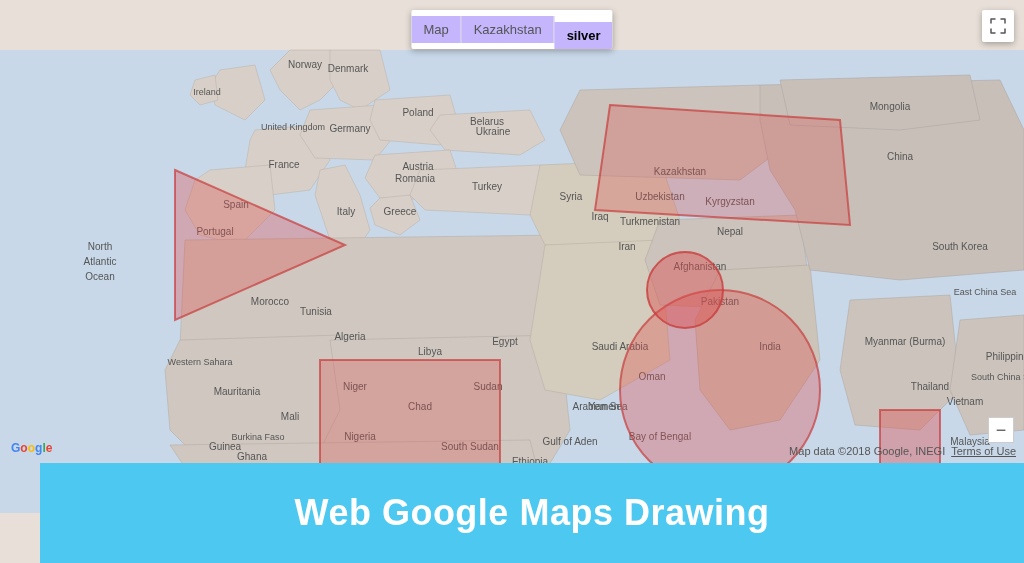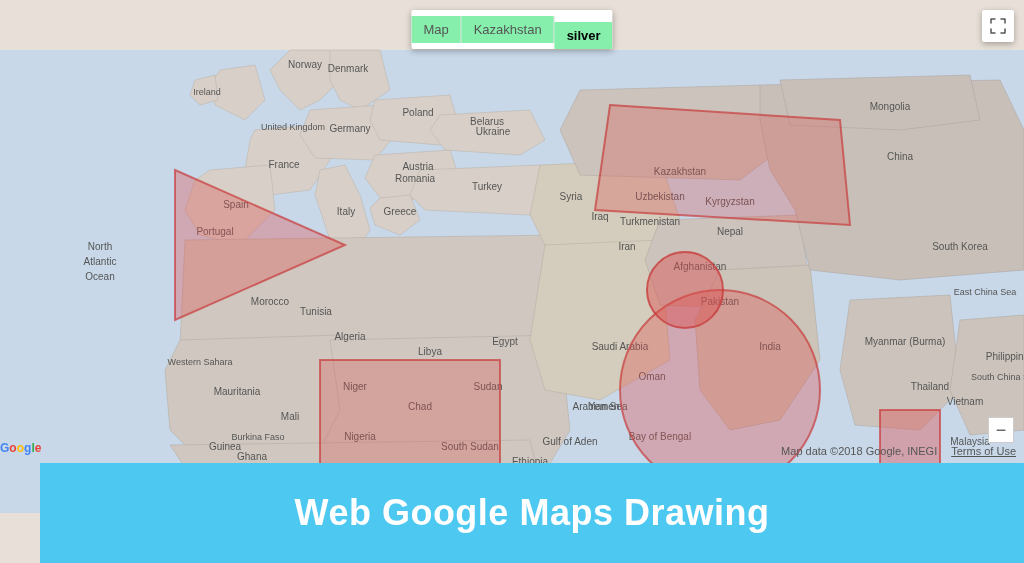--- a/index.html
+++ b/index.html
@@ -33,21 +33,21 @@
       overflow: hidden;
       z-index: 10;
     }
 
     .map-control-btn {
       padding: 6px 12px;
       font-size: 13px;
       color: #555;
       cursor: pointer;
       border-right: 1px solid #e0e0e0;
-      background: #86efac;
+      background: #c4b5fd;
     }
 
     .map-control-btn:last-child { border-right: none; margin-top: 12px; }
     .map-control-btn.active { color: #000; font-weight: bold; }
 
     .fullscreen-btn {
       position: absolute;
       top: 10px;
       right: 10px;
       background: white;
@@ -81,36 +81,36 @@
       color: white;
       font-size: 36px;
       font-weight: bold;
       letter-spacing: 0.5px;
     }
 
     
     .google-logo {
       position: absolute;
       bottom: 108px;
-      left: 0;
+      left: 11px;
       z-index: 10;
       font-size: 11px;
       color: #555;
     }
 
     
     .map-attribution {
       position: absolute;
       bottom: 106px;
       right: 8px;
       z-index: 10;
       font-size: 11px;
       color: #555;
       display: flex;
-      gap: 14px;
+      gap: 6px;
     }
 
     
     .zoom-controls {
       position: absolute;
       bottom: 120px;
       right: 10px;
       z-index: 10;
       display: flex;
       flex-direction: column;

